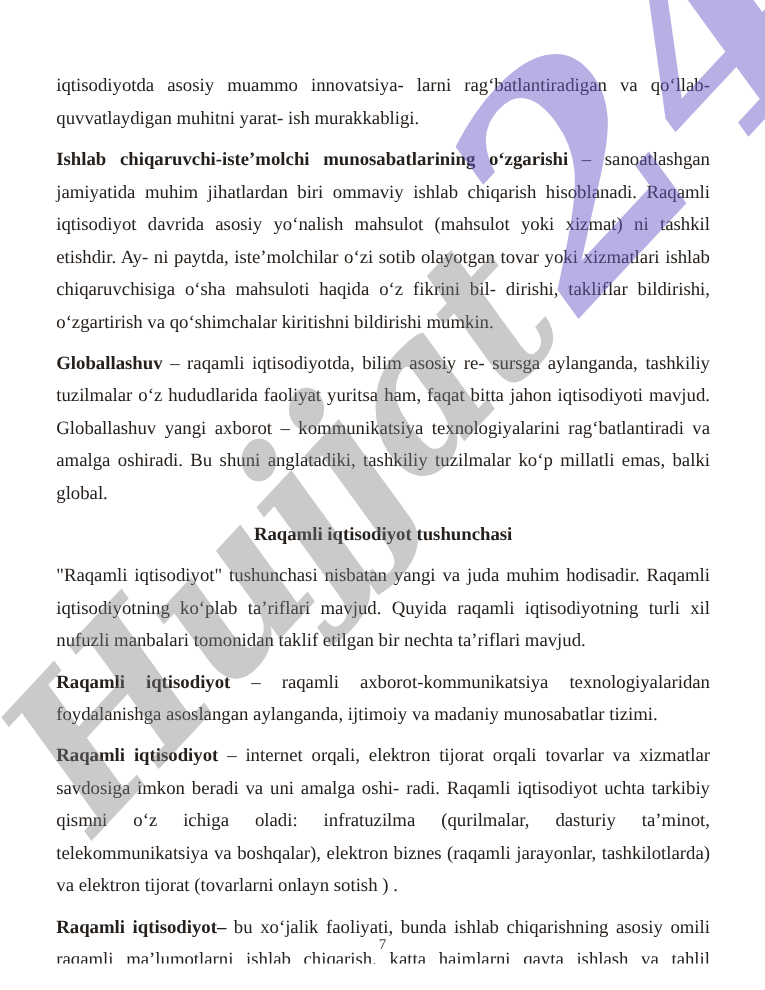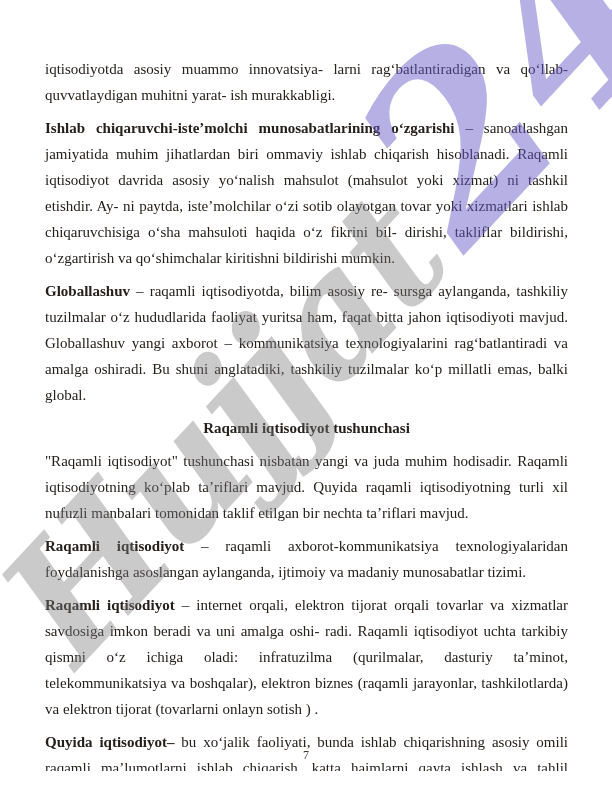--- a/index.html
+++ b/index.html
@@ -91,21 +91,21 @@
     <p><b>Globallashuv</b><span> – raqamli iqtisodiyotda, bilim asosiy re- sursga aylanganda, tashkiliy tuzilmalar o‘z hududlarida faoliyat yuritsa ham, faqat bitta jahon iqtisodiyoti mavjud. Globallashuv yangi axborot – kommunikatsiya texnologiyalarini rag‘batlantiradi va amalga oshiradi. Bu shuni anglatadiki, tashkiliy tuzilmalar ko‘p millatli emas, balki global.</span></p>
 
     <div class="heading">Raqamli iqtisodiyot tushunchasi</div>
 
     <p><b></b><span>"Raqamli iqtisodiyot" tushunchasi nisbatan yangi va juda muhim hodisadir. Raqamli iqtisodiyotning ko‘plab ta’riflari mavjud. Quyida raqamli iqtisodiyotning turli xil nufuzli manbalari tomonidan taklif etilgan bir nechta ta’riflari mavjud.</span></p>
 
     <p><b>Raqamli iqtisodiyot</b><span> – raqamli axborot-kommunikatsiya texnologiyalaridan foydalanishga asoslangan aylanganda, ijtimoiy va madaniy munosabatlar tizimi.</span></p>
 
     <p><b>Raqamli iqtisodiyot</b><span> – internet orqali, elektron tijorat orqali tovarlar va xizmatlar savdosiga imkon beradi va uni amalga oshi- radi. Raqamli iqtisodiyot uchta tarkibiy qismni o‘z ichiga oladi: infratuzilma (qurilmalar, dasturiy ta’minot, telekommunikatsiya va boshqalar), elektron biznes (raqamli jarayonlar, tashkilotlarda) va elektron tijorat (tovarlarni onlayn sotish ) .</span></p>
 
-    <p><b>Quyida iqtisodiyot–</b><span> bu xo‘jalik faoliyati, bunda ishlab chiqarishning asosiy omili raqamli ma’lumotlarni ishlab chiqarish, katta hajmlarni qayta ishlash va tahlil natijalaridan foydalanish bo‘lib, ular an’anaviy boshqaruv shakllariga nisbatan har xil tur- dagi</span></p>
+    <p><b>Raqamli iqtisodiyot–</b><span> bu xo‘jalik faoliyati, bunda ishlab chiqarishning asosiy omili raqamli ma’lumotlarni ishlab chiqarish, katta hajmlarni qayta ishlash va tahlil natijalaridan foydalanish bo‘lib, ular an’anaviy boshqaruv shakllariga nisbatan har xil tur- dagi</span></p>
 
   </div>
 
   <div class="watermark">
     <span class="wm-gray">Hujjat</span>
     <span class="wm-purple">24</span>
   </div>
 
   <div class="page-number">7</div>
 

